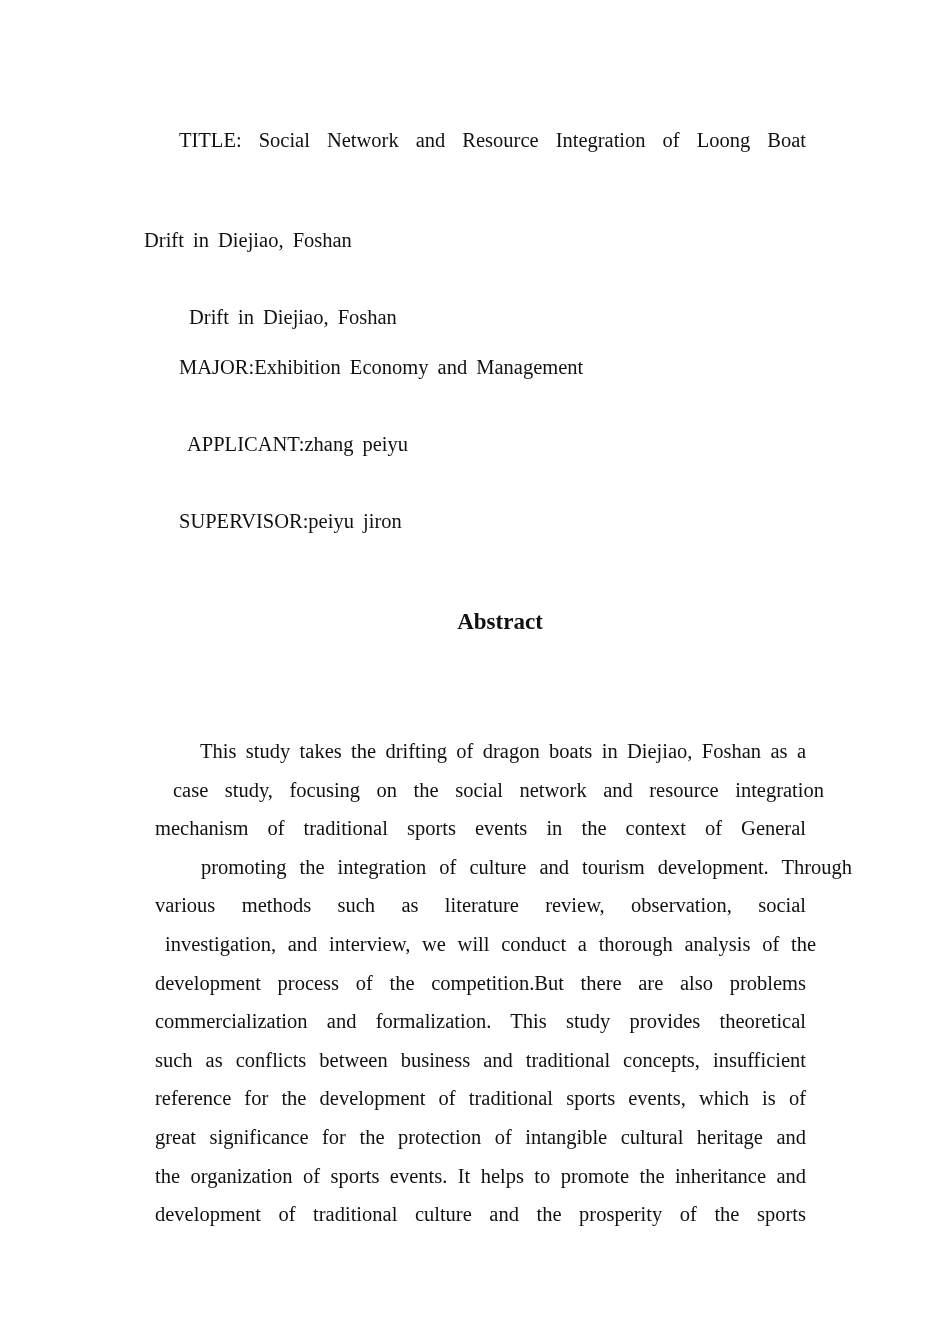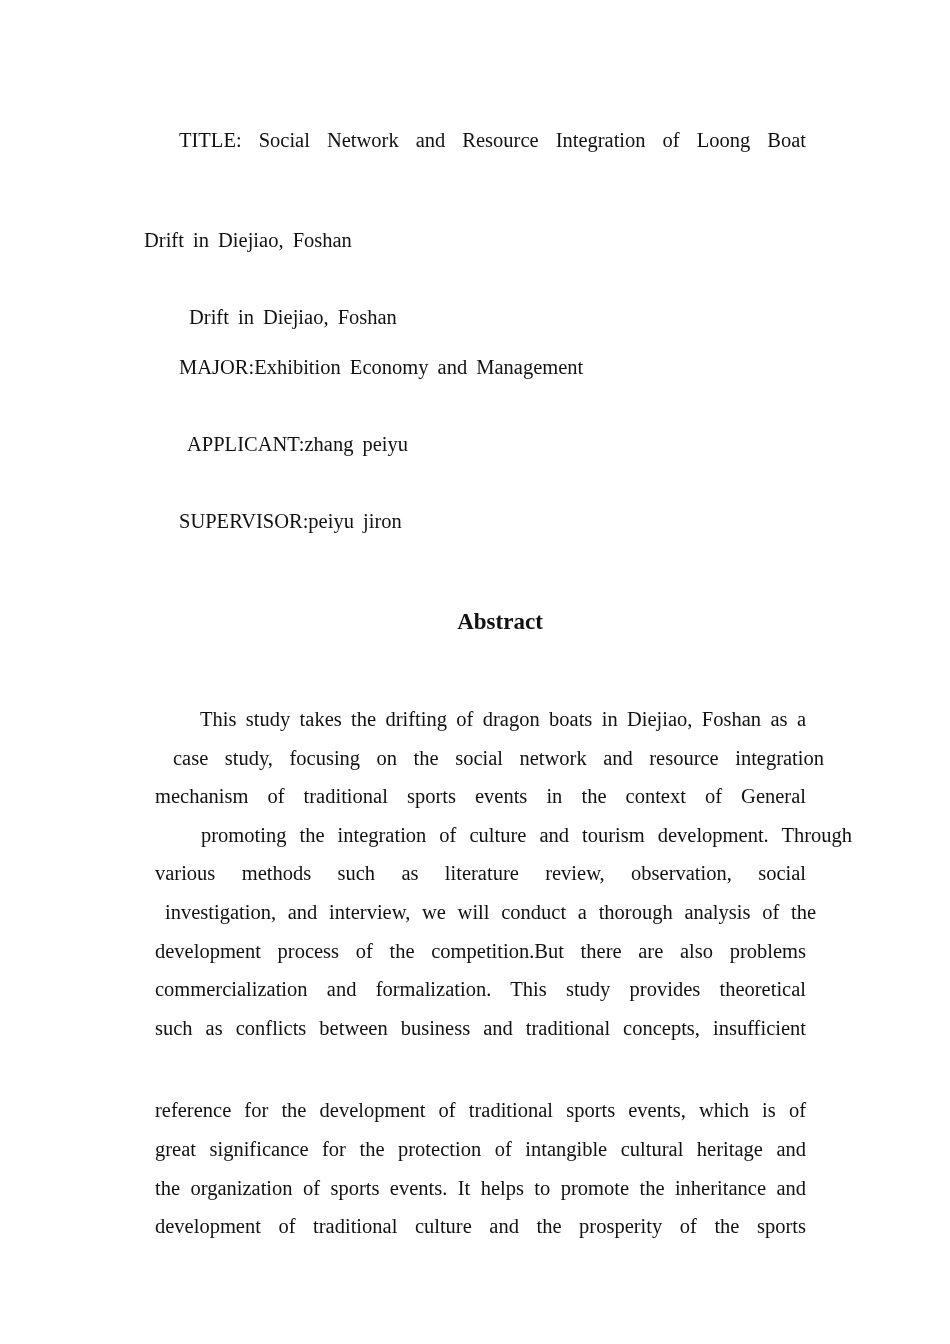--- a/index.html
+++ b/index.html
@@ -7,21 +7,21 @@
          font-family: "Liberation Serif", serif; color: #111; }
   .abs { position: absolute; white-space: nowrap; font-size: 20.5px; line-height: 1; }
   .title-line1 { left: 179px; top: 130px; width: 627px; text-align: justify; text-align-last: justify; white-space: normal; }
   .title-line2 { left: 144px; top: 230px; word-spacing: 4px; }
   .dup-line { left: 189px; top: 307px; word-spacing: 4px; }
   .major { left: 179px; top: 357px; word-spacing: 4px; }
   .applicant { left: 187px; top: 434px; word-spacing: 4px; }
   .supervisor { left: 179px; top: 511px; word-spacing: 4px; }
   .heading { position: absolute; left: 0; width: 1000px; top: 610px; text-align: center;
              font-weight: bold; font-size: 23px; line-height: 1; }
-  .para { position: absolute; left: 155px; top: 707px; width: 651px; }
+  .para { position: absolute; left: 155px; top: 739px; width: 651px; }
   .pline { display: block; height: 38.6px; line-height: 24px; font-size: 20.5px;
            text-align: justify; text-align-last: justify; white-space: nowrap; overflow: visible; }
   .pline.first { padding-left: 45px; }
 </style>
 </head>
 <body>
 
 <div>
   <div class="abs title-line1" style="word-spacing: 11.9102px; text-align-last: left; text-align: left;">TITLE: Social Network and Resource Integration of Loong Boat</div>
   <div class="abs title-line2">Drift in Diejiao, Foshan</div>
@@ -35,18 +35,18 @@
   <div class="para">
     <span class="pline first" style="word-spacing: 4.23958px; text-align-last: left; text-align: left;">This study takes the drifting of dragon boats in Diejiao, Foshan as a</span>
     <span class="pline" style="word-spacing: 11.3785px; text-align-last: left; text-align: left; margin-left: 18px;">case study, focusing on the social network and resource integration</span>
     <span class="pline" style="word-spacing: 13.9497px; text-align-last: left; text-align: left;">mechanism of traditional sports events in the context of General</span>
     <span class="pline" style="word-spacing: 7.9082px; text-align-last: left; text-align: left; margin-left: 46px;">promoting the integration of culture and tourism development. Through</span>
     <span class="pline" style="word-spacing: 21.2165px; text-align-last: left; text-align: left;">various methods such as literature review, observation, social</span>
     <span class="pline" style="word-spacing: 6.59375px; text-align-last: left; text-align: left; margin-left: 10px;">investigation, and interview, we will conduct a thorough analysis of the</span>
     <span class="pline" style="word-spacing: 11.5664px; text-align-last: left; text-align: left;">development process of the competition.But there are also problems</span>
     <span class="pline" style="word-spacing: 14.1589px; text-align-last: left; text-align: left;">commercialization and formalization. This study provides theoretical</span>
     <span class="pline" style="word-spacing: 7.91016px; text-align-last: left; text-align: left;">such as conflicts between business and traditional concepts, insufficient</span>
-    <span class="pline" style="word-spacing: 8.00313px; text-align-last: left; text-align: center; margin-top: 44px;">reference for the development of traditional sports events, which is of</span>
+    <span class="pline" style="word-spacing: 8.00313px; text-align-last: left; text-align: center;">reference for the development of traditional sports events, which is of</span>
     <span class="pline" style="word-spacing: 8.39062px; text-align-last: left; text-align: left;">great significance for the protection of intangible cultural heritage and</span>
     <span class="pline" style="word-spacing: 5.28835px; text-align-last: left; text-align: left;">the organization of sports events. It helps to promote the inheritance and</span>
     <span class="pline" style="word-spacing: 12.4306px; text-align-last: left; text-align: left;">development of traditional culture and the prosperity of the sports</span>
   </div>
 </div>
 
 </body></html>

